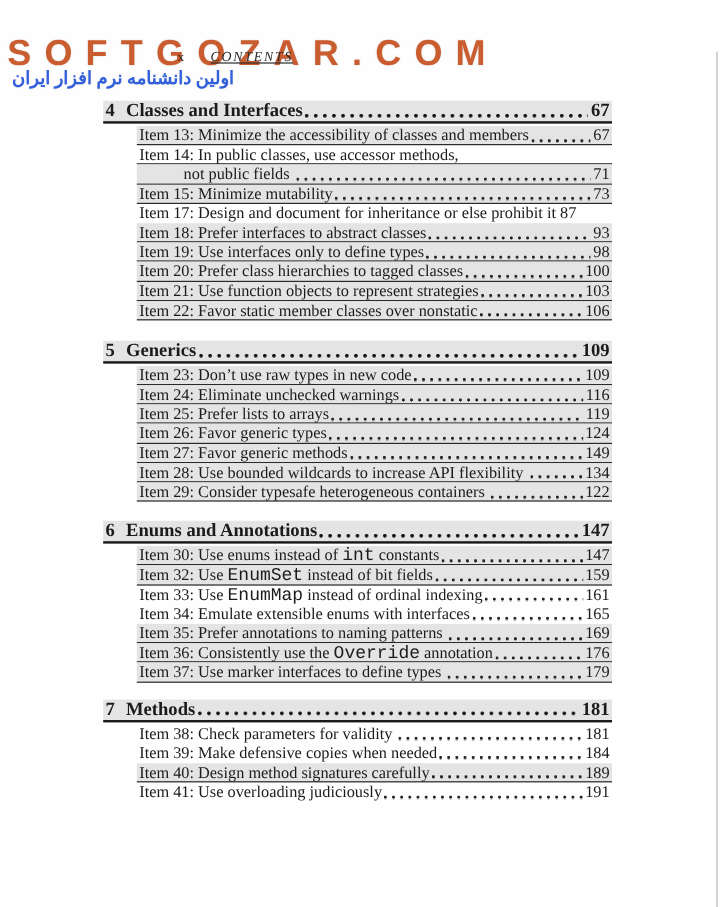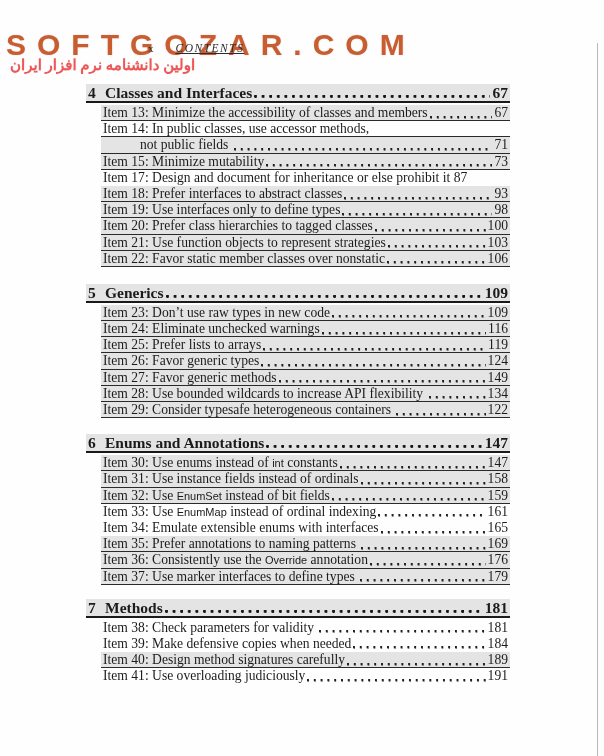--- a/index.html
+++ b/index.html
@@ -13,21 +13,21 @@
   .watermark-brand{
     position:absolute;left:6px;top:28px;width:592px;
     font-family:"Liberation Sans",sans-serif;
     font-size:30px;font-weight:bold;letter-spacing:11px;
     color:#c2410c;opacity:.85;text-shadow:0 0 2px #d9d9d9;
     white-space:nowrap;z-index:1;
   }
   .watermark-tagline{
     position:absolute;left:10px;top:56px;width:200px;
     direction:rtl;text-align:left;
-    font-size:15px;font-weight:bold;color:#ef4444;opacity:.9;
+    font-size:15px;font-weight:bold;color:#1d4ed8;opacity:.9;
     text-shadow:0 0 1.5px #dcdcdc;z-index:1;white-space:nowrap;
   }
   
   .page-header{position:absolute;left:148px;top:42px;z-index:2;display:flex;gap:22px;align-items:baseline;}
   .folio{font-size:11px;color:#2c2c2c;}
   .running-title{font-style:italic;font-size:11.5px;letter-spacing:1.5px;color:#2c2c2c;text-decoration:underline;}
   
   .scan-edge{position:absolute;left:597px;top:43px;width:1px;height:713px;background:#b8b8b8;z-index:0;}
   
   .toc{position:absolute;left:86px;top:84px;width:424px;z-index:2;}
@@ -40,32 +40,32 @@
   .heading .ch-num{width:17px;flex:0 0 17px;}
   .chapter + .chapter .heading{margin-top:17px;}
   .chapter.c6 .heading{margin-top:16px;}
   .chapter.c7 .heading{margin-top:14px;}
   .hdots{
     flex:1 1 auto;align-self:stretch;margin:0 3px 0 2px;
     background-image:radial-gradient(circle at 1.5px 1.5px,#151515 1.35px,transparent 1.75px);
     background-size:7.6px 3.2px;background-repeat:repeat-x;
     background-position:left bottom 3px;
   }
-  .rows{margin-left:15px;}
+  .rows{margin-left:28px;}
   .toc-row{
     display:flex;align-items:baseline;box-sizing:border-box;
     height:16.2px;line-height:15.5px;font-size:13.6px;
     padding:0 2px;border-bottom:1px solid transparent;
   }
   .toc-row.hl{background:#e4e4e4;}
   .toc-row.ul{border-bottom-color:#2a2a2a;}
   .toc-row.indent{padding-left:39px;}
   .toc-row .code{
-    font-family:Liberation Sans, sans-serif;
-    font-size:11px;
+    font-family:Liberation Mono, monospace;
+    font-size:15px;
   }
   .idots{
     flex:1 1 auto;align-self:stretch;margin:0 2px;
     background-image:radial-gradient(circle at 1.1px 1.1px,#1f1f1f 1.0px,transparent 1.35px);
     background-size:6.8px 2.6px;background-repeat:repeat-x;
     background-position:left bottom 2px;
   }
   .pg{flex:0 0 auto;text-align:right;}
   .label{white-space:pre;}
 </style>
@@ -194,25 +194,20 @@
       </div>
       <div class="rows">
         <div class="toc-row hl ul">
           <span class="label">Item 30: Use enums instead of </span>
           <span class="label code">int</span>
           <span class="label"> constants</span>
           <span class="idots"></span>
           <span class="pg">147</span>
         </div>
         <div class="toc-row hl ul">
-          <span class="label">Item 31: Use instance fields instead of ordinals</span>
-          <span class="idots"></span>
-          <span class="pg">158</span>
-        </div>
-        <div class="toc-row hl ul">
           <span class="label">Item 32: Use </span>
           <span class="label code">EnumSet</span>
           <span class="label"> instead of bit fields</span>
           <span class="idots"></span>
           <span class="pg">159</span>
         </div>
         <div class="toc-row">
           <span class="label">Item 33: Use </span>
           <span class="label code">EnumMap</span>
           <span class="label"> instead of ordinal indexing</span>

